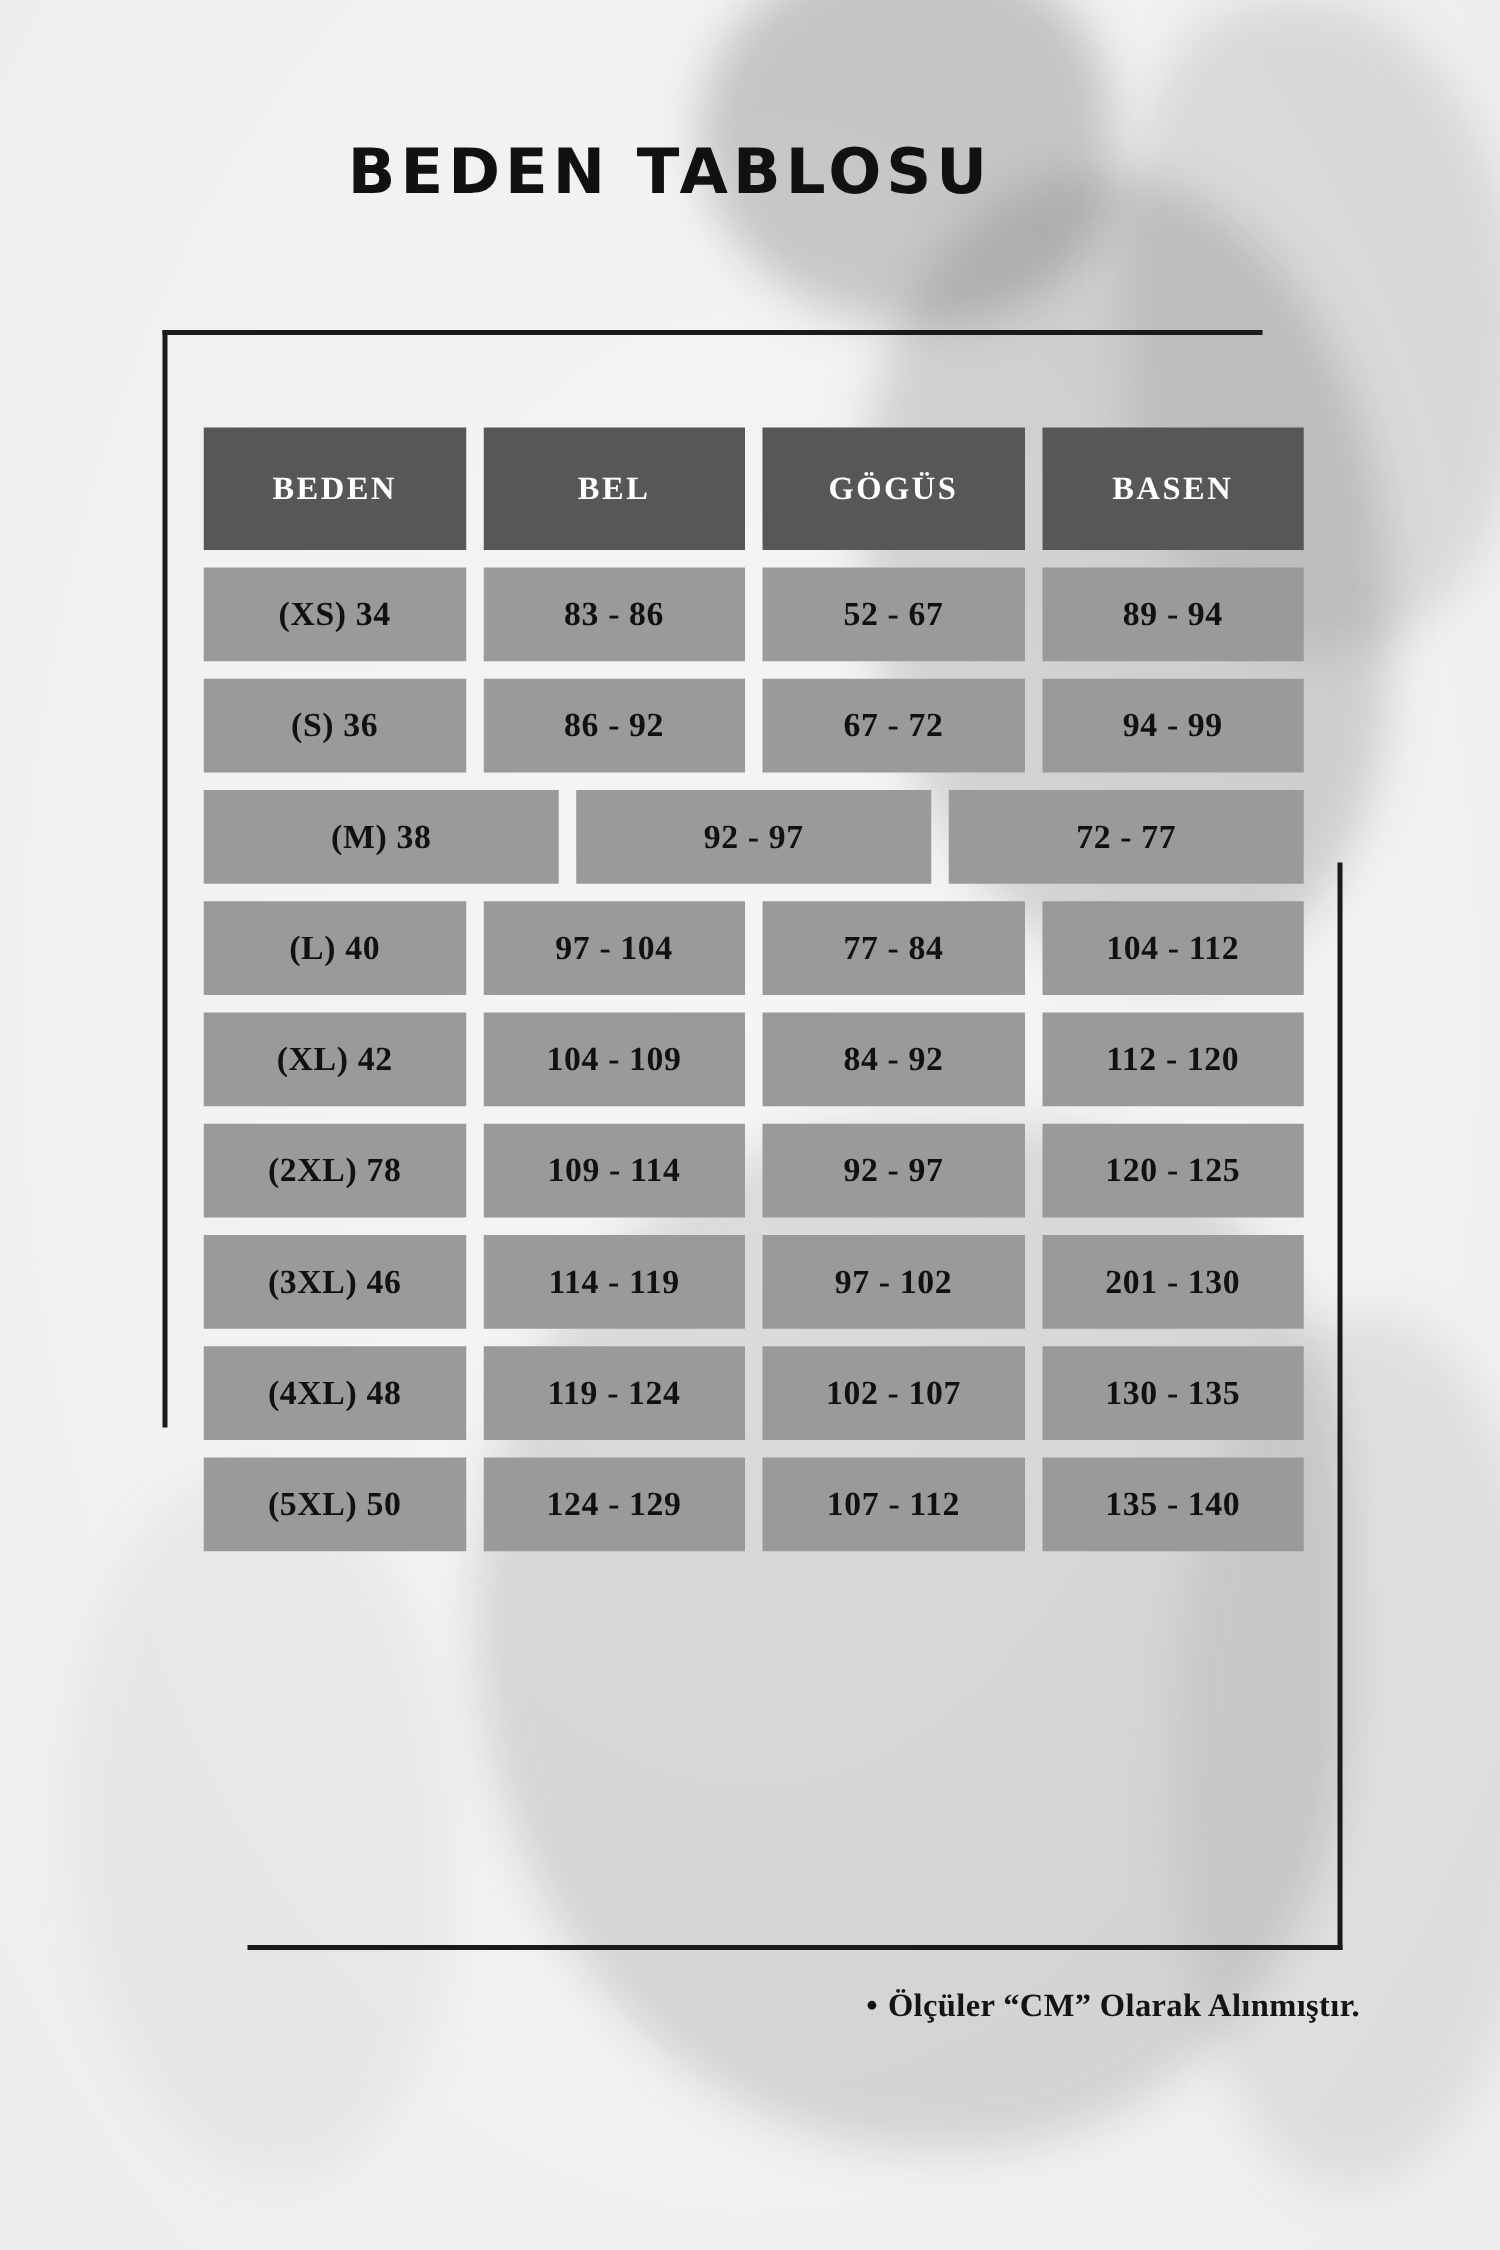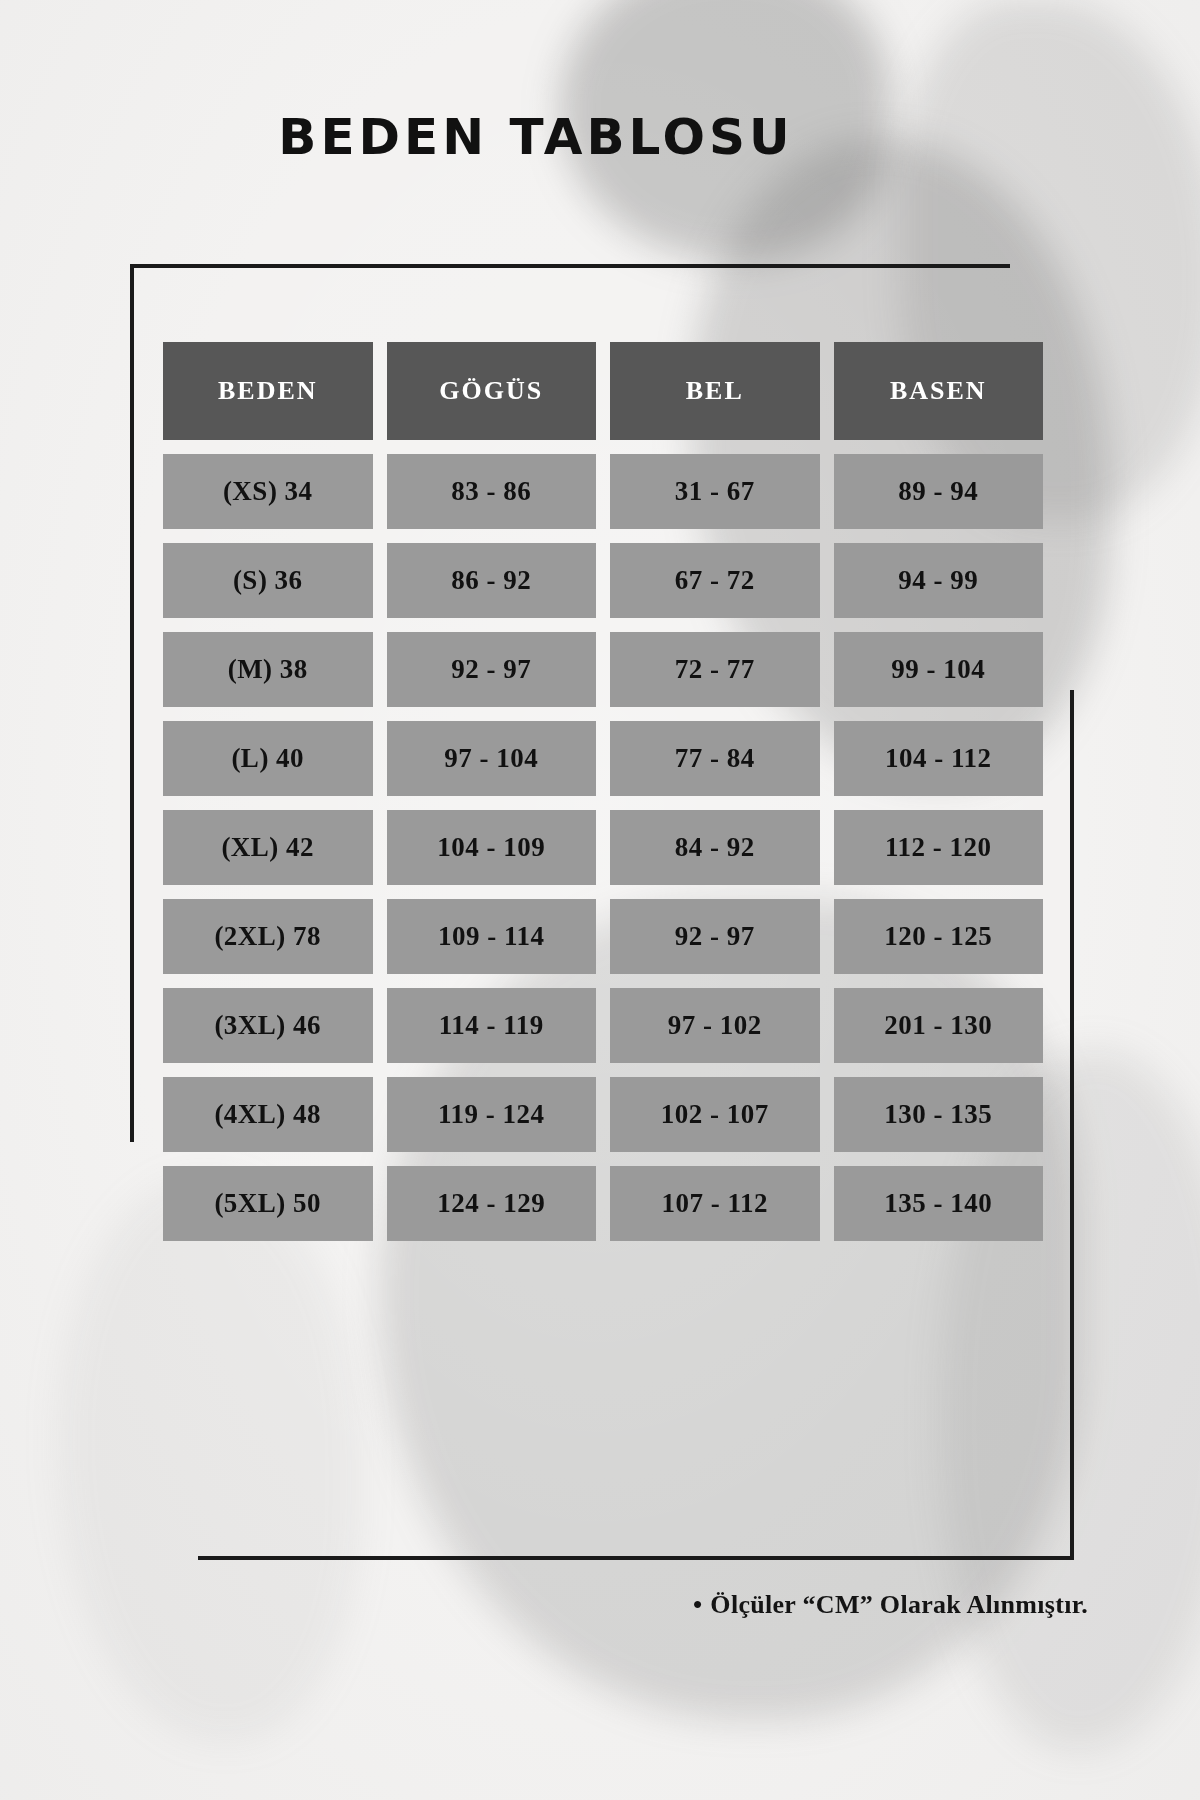--- a/index.html
+++ b/index.html
@@ -148,44 +148,43 @@
 
     <div class="line line-top"></div>
     <div class="line line-left"></div>
     <div class="line line-right"></div>
     <div class="line line-bottom"></div>
 
     <div class="table">
 
       <div class="row head">
         <div class="cell">BEDEN</div>
+        <div class="cell">BEL</div>
         <div class="cell">GÖGÜS</div>
-        <div class="cell">BEL</div>
         <div class="cell">BASEN</div>
       </div>
 
       <div class="row body">
         <div class="cell">(XS) 34</div>
         <div class="cell">83 - 86</div>
-        <div class="cell">31 - 67</div>
+        <div class="cell">52 - 67</div>
         <div class="cell">89 - 94</div>
       </div>
 
       <div class="row body">
         <div class="cell">(S) 36</div>
         <div class="cell">86 - 92</div>
         <div class="cell">67 - 72</div>
         <div class="cell">94 - 99</div>
       </div>
 
       <div class="row body">
         <div class="cell">(M) 38</div>
         <div class="cell">92 - 97</div>
         <div class="cell">72 - 77</div>
-        <div class="cell">99 - 104</div>
       </div>
 
       <div class="row body">
         <div class="cell">(L) 40</div>
         <div class="cell">97 - 104</div>
         <div class="cell">77 - 84</div>
         <div class="cell">104 - 112</div>
       </div>
 
       <div class="row body">

